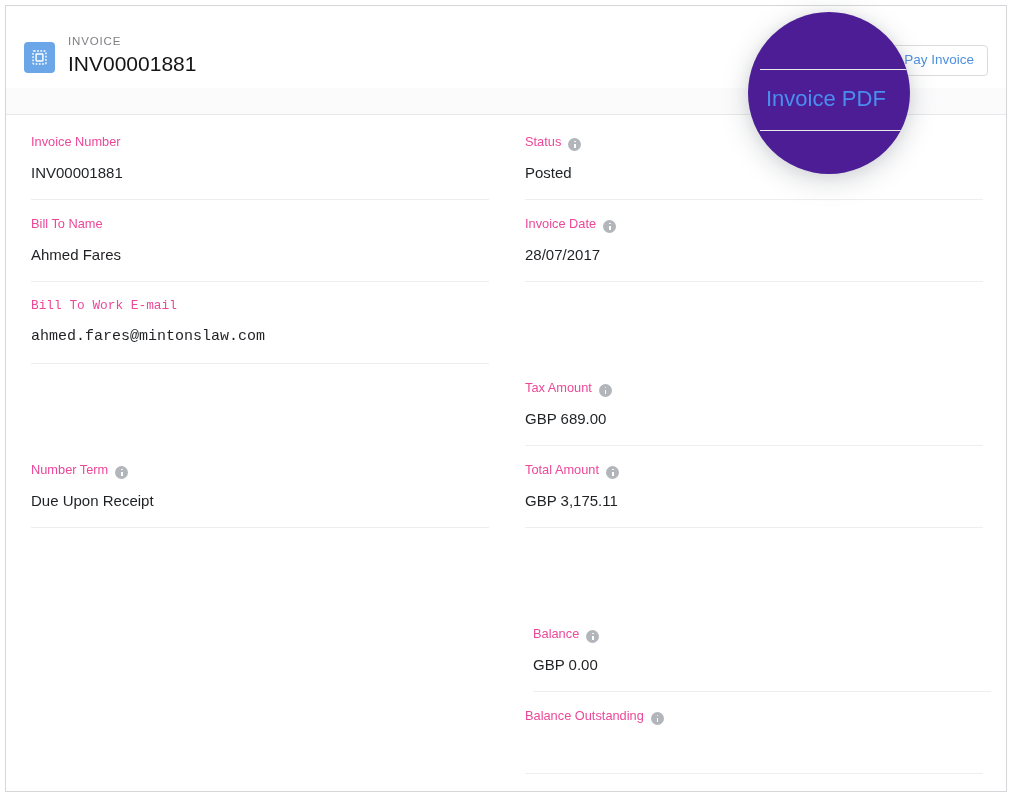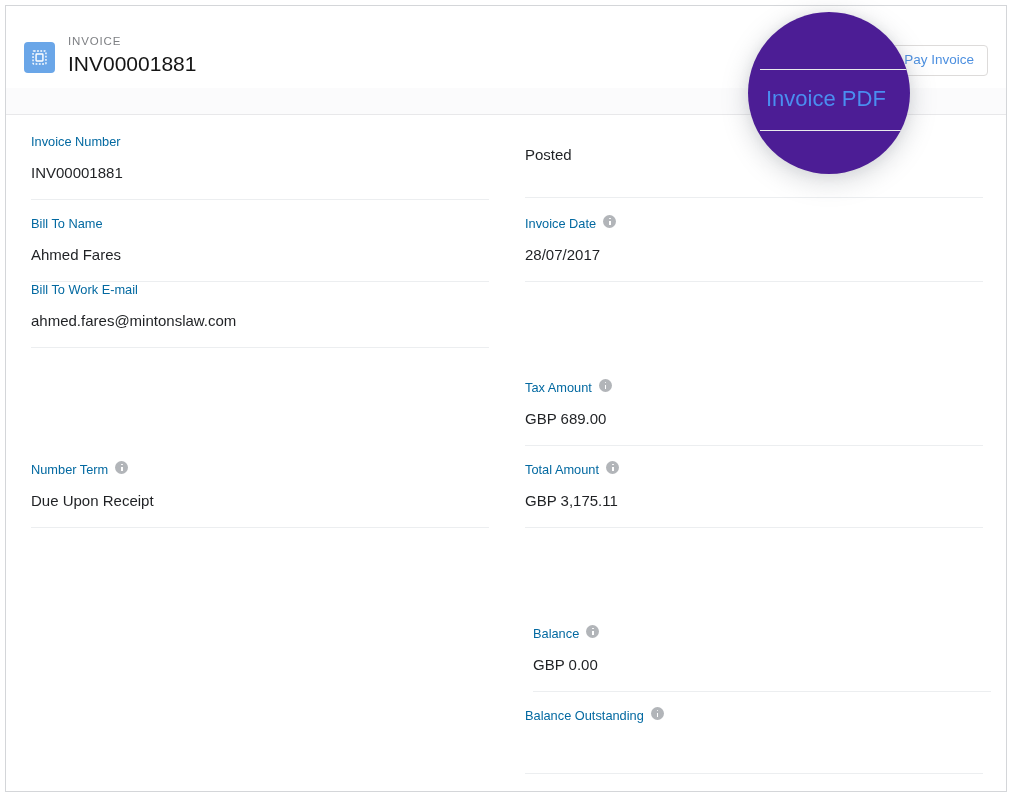--- a/index.html
+++ b/index.html
@@ -130,24 +130,24 @@
     padding: 0 0 0 0;
   }
   .field-inner {
     padding: 17px 0 16px 0;
     border-bottom: 1px solid #eceef0;
     min-height: 82px;
   }
 
   .field-label {
     font-size: 12.8px;
-    color: #0369a1;
+    color: #ec4899;
     line-height: 18px;
     display: flex;
-    align-items: flex-start;
+    align-items: flex-end;
     gap: 7px;
     white-space: nowrap;
   }
   .field-value {
     font-size: 15px;
     color: #1f2124;
     line-height: 21px;
     margin-top: 11px;
     white-space: nowrap;
   }
@@ -261,41 +261,45 @@
           </div>
         </div>
         <div class="field" style="top: 82px;">
           <div class="field-inner">
             <div class="field-label">
               <span>Bill To Name</span>
             </div>
             <div class="field-value">Ahmed Fares</div>
           </div>
         </div>
-        <div class="field" style="top: 148px;">
+        <div class="field" style="top: 164px; font-family: Liberation Mono, monospace;">
           <div class="field-inner">
             <div class="field-label">
               <span>Bill To Work E-mail</span>
             </div>
             <div class="field-value">ahmed.fares@mintonslaw.com</div>
           </div>
         </div>
         <div class="field" style="top: 328px;">
           <div class="field-inner">
             <div class="field-label">
               <span>Number Term</span>
               <span class="info-icon"></span>
             </div>
             <div class="field-value">Due Upon Receipt</div>
           </div>
         </div>
       </div>
     <div class="col col-right" id="col-right">
         <div class="field" style="top: 0px;">
           <div class="field-inner">
+            <div class="field-label">
+              <span>Status</span>
+              <span class="info-icon"></span>
+            </div>
             <div class="field-value">Posted</div>
           </div>
         </div>
         <div class="field" style="top: 82px;">
           <div class="field-inner">
             <div class="field-label">
               <span>Invoice Date</span>
               <span class="info-icon"></span>
             </div>
             <div class="field-value">28/07/2017</div>

